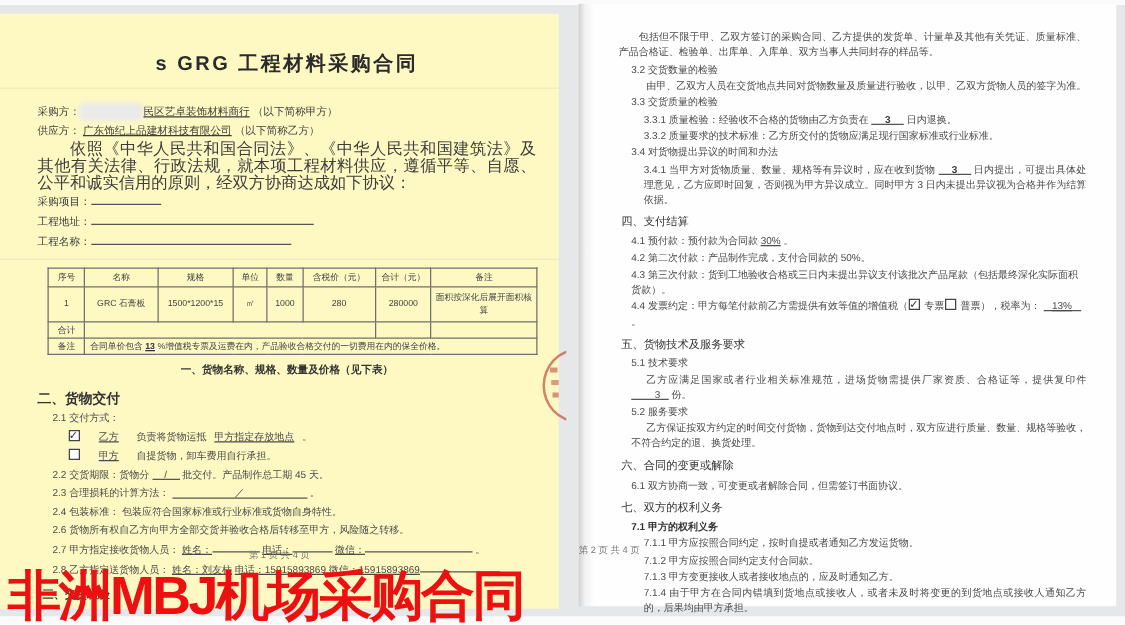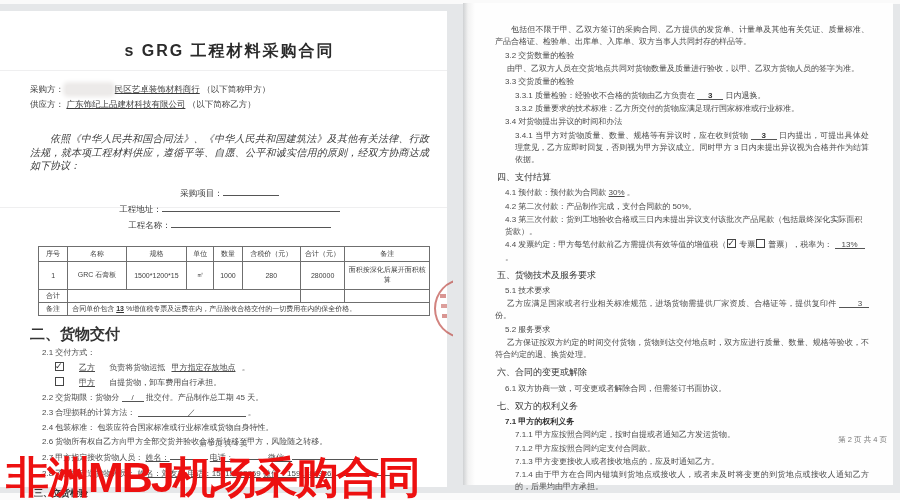--- a/index.html
+++ b/index.html
@@ -6,21 +6,21 @@
   body{
     width:900px;height:500px;position:relative;overflow:hidden;
     background:#e5e7e9;
     font-family:"Liberation Sans","DejaVu Sans",sans-serif;
     color:#3d3d3d;
   }
   .strip-top{position:absolute;left:0;top:0;width:900px;height:4px;background:#fafafa;}
   .strip-bottom{position:absolute;left:0;bottom:0;width:900px;height:7px;background:#fbfbfb;}
 
   
-  .page{position:absolute;background:#ffffff;}
+  .page{position:absolute;background:#fef9c3;}
   .page-left{left:0;top:11px;width:447px;height:476px;}
   .page-right{left:463px;top:3px;width:430px;height:482px;
     background:linear-gradient(to right,#cfd1d3 0,#f2f2f2 5px,#fefefe 12px);}
   .scanline{position:absolute;left:0;width:447px;height:1px;background:rgba(120,125,130,.12);}
 
   
   .doc{font-size:8px;line-height:12.2px;color:#4a4a4a;}
   .bold{font-weight:bold;color:#333;}
   .u{text-decoration:underline;text-underline-offset:1px;}
   .bl{display:inline-block;border-bottom:1px solid #555;height:8px;vertical-align:baseline;text-align:center;}
@@ -28,27 +28,27 @@
   
   .cb{display:inline-block;width:7px;height:7px;border:1px solid #444;margin:0 3px -1px 1px;position:relative;background:#fff;}
   .cb.on::after{content:"✓";position:absolute;left:-1px;top:-3px;font-size:9px;color:#333;font-weight:bold;}
 
   
   .p1-inner{padding:22px 18px 0 30px;position:relative;}
   .p1-title{text-align:center;font-size:16px;font-weight:bold;letter-spacing:2px;color:#2b2b2b;margin-top:8px;}
   .p1-parties{margin-top:20px;font-size:8.5px;line-height:15px;}
   .redact{display:inline-block;width:46px;height:9px;vertical-align:middle;
     background:#eceae9;box-shadow:0 0 4px 3px #eceae9;border-radius:2px;}
-  .p1-intro{margin-top:20px;font-size:10px;line-height:13.5px;text-indent:2em;text-align:justify;font-style:italic;}
-  .p1-fields{margin-top:12px;font-size:8.5px;line-height:16px;text-align:center;}
+  .p1-intro{margin-top:0;font-size:13px;line-height:13.5px;text-indent:2em;text-align:justify;}
+  .p1-fields{font-size:8.5px;line-height:16px;}
   .contract-table{border-collapse:collapse;margin:13px 0 0 8px;width:392px;font-size:7px;color:#3f3f3f;table-layout:fixed;}
   .contract-table th,.contract-table td{border:1px solid #6f6f6f;padding:1px 2px;text-align:center;font-weight:normal;}
   .contract-table th{height:12px;}
   .s1-head{margin-top:6px;font-weight:bold;font-size:8.5px;text-align:center;color:#333;}
-  .s2-head{margin-top:9px;font-weight:bold;font-size:15px;color:#333;}
+  .s2-head{margin-top:9px;font-weight:bold;font-size:11px;color:#333;}
   .clauses{margin-left:12px;margin-top:3px;}
   .clause{margin-top:2.6px;}
   .subclause{margin-left:12px;margin-top:3.2px;}
   .s3-head{margin-top:7px;font-weight:bold;font-size:9px;color:#333;margin-left:4px;}
   .p1-footer{position:absolute;left:0;bottom:38px;width:447px;text-align:center;font-size:7.5px;color:#777;}
 
   
   .stamp-clip{position:absolute;right:-6px;top:265px;width:26px;height:62px;overflow:hidden;}
   .stamp-circle{position:absolute;left:7px;top:3px;width:52px;height:55px;border-radius:50%;
     border:2px solid rgba(186,64,58,.65);}
@@ -56,23 +56,23 @@
     background:
       linear-gradient(rgba(186,64,58,.55),rgba(186,64,58,.55)) 0 2px/6px 4px no-repeat,
       linear-gradient(rgba(186,64,58,.5),rgba(186,64,58,.5)) 1px 12px/6px 4px no-repeat,
       linear-gradient(rgba(186,64,58,.55),rgba(186,64,58,.55)) 2px 22px/5px 4px no-repeat;}
 
   
   .p2-inner{padding:21px 24px 0 32px;position:relative;font-size:8px;line-height:12.15px;color:#4a4a4a;}
   .p2-para{text-indent:2em;text-align:justify;}
   .p2-clause{margin-left:10px;margin-top:1.2px;}
   .p2-sub{margin-left:20px;margin-top:1.2px;}
-  .p2-subpara{text-indent:1.5em;text-align:justify;margin-top:1.2px;}
+  .p2-subpara{margin-left:10px;text-indent:1.5em;text-align:justify;margin-top:1.2px;}
   .p2-head{font-weight:normal;font-size:9px;color:#333;margin:5px 0 4px 2px;}
-  .p2-footer{position:absolute;left:0;bottom:40px;width:424px;text-align:right;font-size:7.5px;color:#777;}
+  .p2-footer{position:absolute;left:0;bottom:40px;width:424px;text-align:left;font-size:7.5px;color:#777;}
 
   
   .banner{
     position:absolute;left:6px;bottom:-1px;z-index:30;
     font-size:43px;font-weight:900;letter-spacing:-2px;
     color:#ed1010;white-space:nowrap;line-height:48px;
   }
 </style>
 </head>
 <body>
@@ -156,20 +156,21 @@
         <td>备注</td>
         <td colspan="7" style="text-align:left;padding-left:4px">
           <span>合同单价包含</span>
           <span class="u bold">13</span>
           <span>%增值税专票及运费在内，产品验收合格交付的一切费用在内的保全价格。</span>
         </td>
       </tr>
     </tbody>
       </table>
 
+    <div class="s1-head">一、货物名称、规格、数量及价格（见下表）</div>
     <div class="s2-head">二、货物交付</div>
 
     <div class="clauses doc">
       <div class="clause">2.1 交付方式：</div>
 
       <div class="subclause">
         <span class="cb on"></span><span class="u" style="padding:0 12px">乙方</span>
         <span>负责将货物运抵</span>
         <span class="u" style="padding:0 4px">甲方指定存放地点</span>
         <span>。</span>

